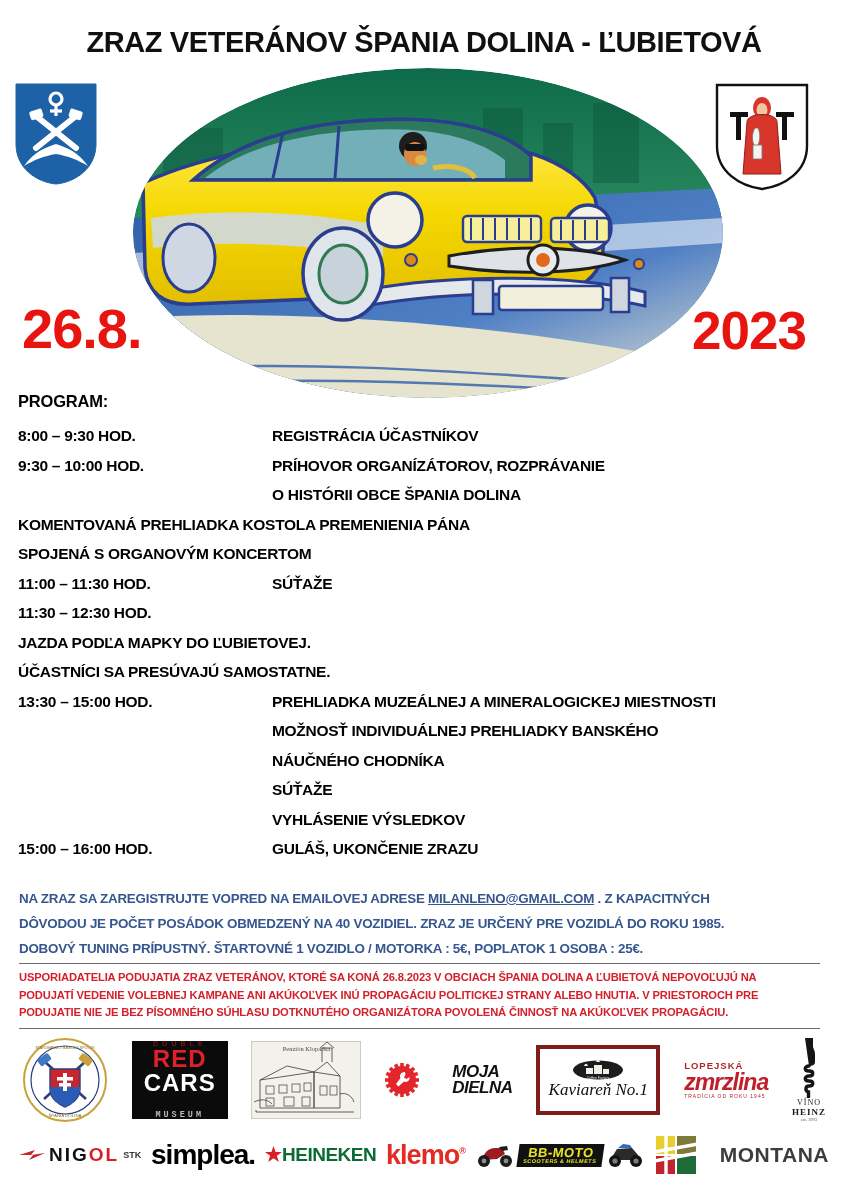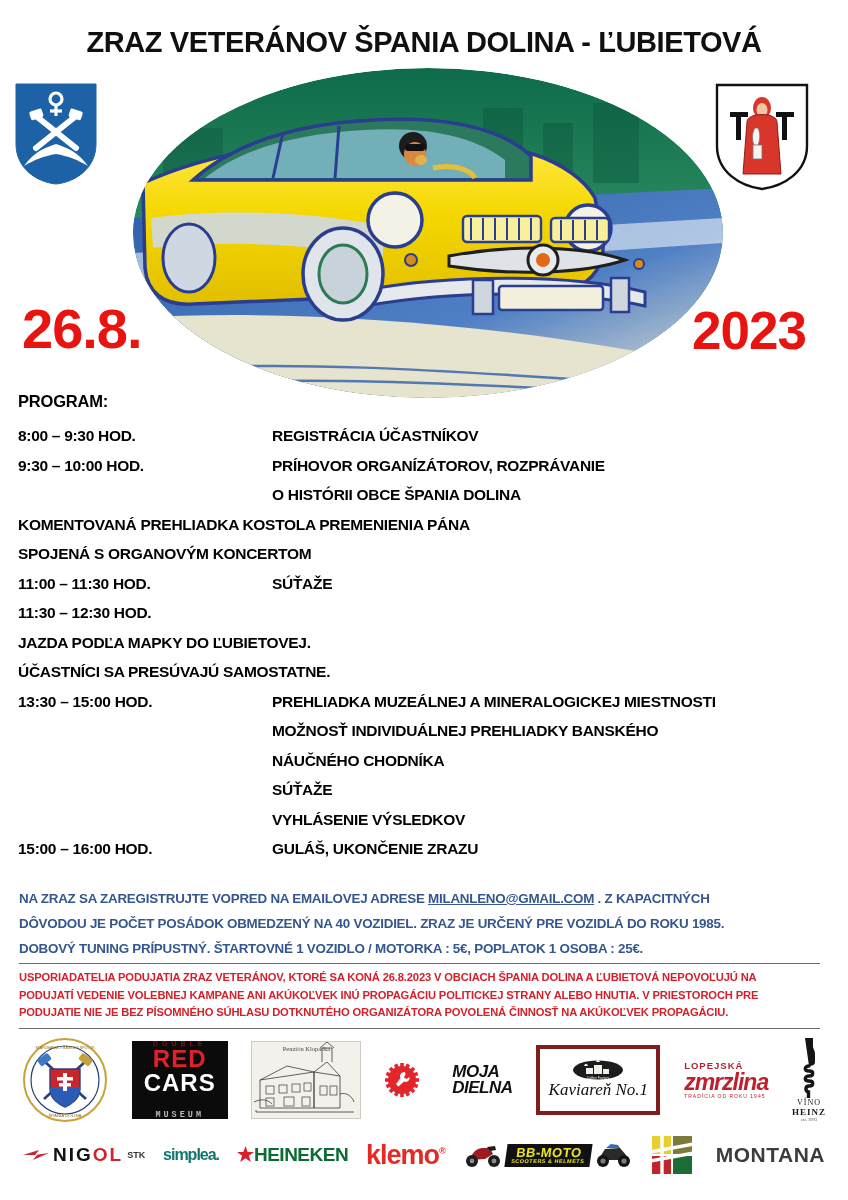--- a/index.html
+++ b/index.html
@@ -124,21 +124,21 @@
   .vh-t{font-family:"Liberation Serif",serif;font-size:8px;letter-spacing:1px;color:#1a1a1a;}
   .vh-t2{font-family:"Liberation Serif",serif;font-size:9px;font-weight:bold;letter-spacing:1px;color:#1a1a1a;}
   .vh-t3{font-family:"Liberation Serif",serif;font-size:4.5px;color:#555;}
 
   
   .nigol{display:flex;align-items:center;gap:4px;}
   .nigol .n1{font-size:19px;font-weight:bold;letter-spacing:2px;color:#111;}
   .nigol .n1 b{color:#d4202a;font-weight:bold;}
   .nigol .stk{font-size:9px;font-weight:bold;color:#333;letter-spacing:0px;}
 
-  .simplea{font-size:16px;font-weight:bold;color:#0f766e;letter-spacing:-1px;}
+  .simplea{font-size:28px;font-weight:bold;color:#000000;letter-spacing:-1px;}
   .heineken{display:flex;align-items:center;}
   .heineken .hk{font-size:19px;font-weight:bold;color:#0a6b33;letter-spacing:-0.5px;}
   .klemo{font-size:27px;font-weight:bold;color:#e32b26;letter-spacing:-1px;}
   .klemo sup{font-size:9px;}
 
   .bbmoto{display:flex;align-items:center;gap:3px;}
   .bb-tile{
     background:#111;padding:2px 6px;transform:skewX(-8deg);
     display:flex;flex-direction:column;align-items:center;line-height:1;
   }

